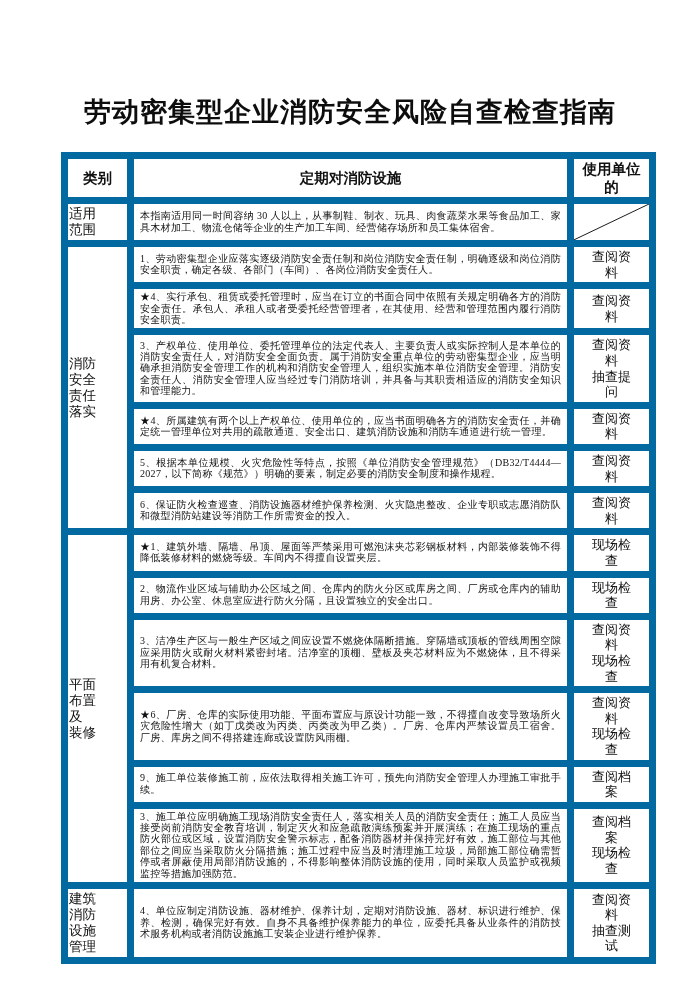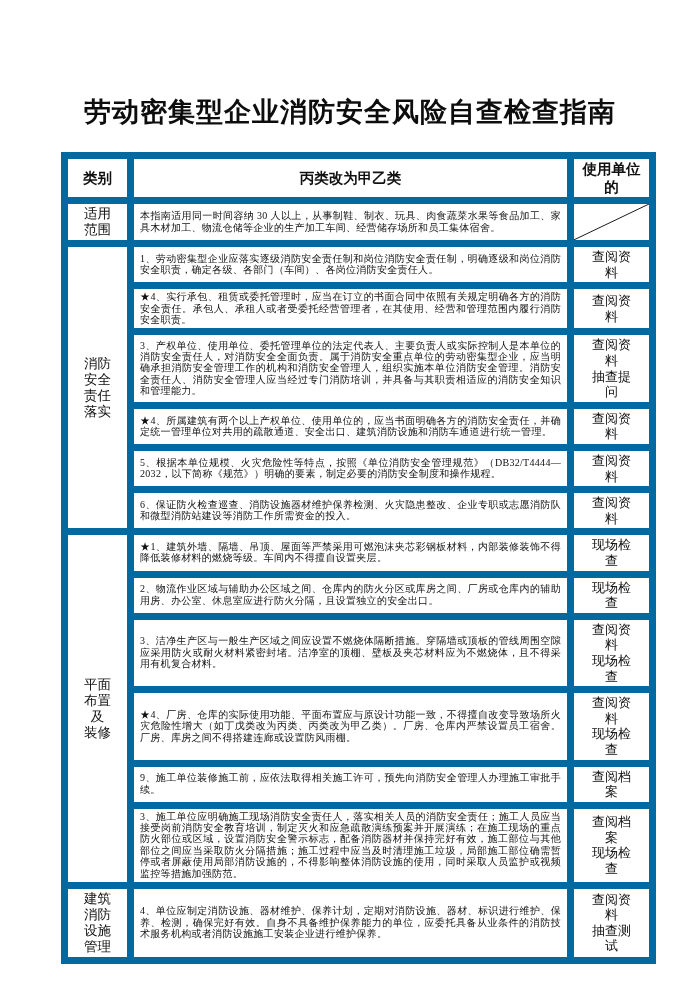--- a/index.html
+++ b/index.html
@@ -45,21 +45,20 @@
     font-weight: bold;
     text-align: center;
     padding: 1px 2px;
     line-height: 1.25;
   }
   .col-cat    { width: 66px; }
   .col-content{ width: 440px; }
   .col-method { width: 82px; }
   td.cat-cell {
     font-size: 13.5px;
-    text-align: center;
     white-space: pre-line;
     line-height: 1.18;
     padding: 2px 1px;
   }
   td.content-cell {
     font-size: 10px;
     text-align: justify;
     text-justify: inter-character;
     line-height: 1.14;
     padding: 2px 6px 3px 6px;
@@ -88,21 +87,21 @@
 
   <table class="guide-table">
     <colgroup>
       <col class="col-cat">
       <col class="col-content">
       <col class="col-method">
     </colgroup>
     <thead>
       <tr>
         <th>类别</th>
-        <th>丙类改为甲乙类</th>
+        <th>定期对消防设施</th>
         <th>使用单位的</th>
       </tr>
     </thead>
     <tbody id="table-body">
         <tr>
           <td class="cat-cell" rowspan="1">适用
 范围</td>
           <td class="content-cell">本指南适用同一时间容纳 30 人以上，从事制鞋、制衣、玩具、肉食蔬菜水果等食品加工、家具木材加工、物流仓储等企业的生产加工车间、经营储存场所和员工集体宿舍。</td>
           <td class="method-cell diagonal"><svg class="diag" viewBox="0 0 100 100" preserveAspectRatio="none">
               <line x1="0" y1="100" x2="100" y2="0" stroke="#1a1a1a" stroke-width="1" vector-effect="non-scaling-stroke"></line>
@@ -123,21 +122,21 @@
         <tr>
           <td class="content-cell">3、产权单位、使用单位、委托管理单位的法定代表人、主要负责人或实际控制人是本单位的消防安全责任人，对消防安全全面负责。属于消防安全重点单位的劳动密集型企业，应当明确承担消防安全管理工作的机构和消防安全管理人，组织实施本单位消防安全管理。消防安全责任人、消防安全管理人应当经过专门消防培训，并具备与其职责相适应的消防安全知识和管理能力。</td>
           <td class="method-cell">查阅资料
 抽查提问</td>
         </tr>
         <tr>
           <td class="content-cell">★4、所属建筑有两个以上产权单位、使用单位的，应当书面明确各方的消防安全责任，并确定统一管理单位对共用的疏散通道、安全出口、建筑消防设施和消防车通道进行统一管理。</td>
           <td class="method-cell">查阅资料</td>
         </tr>
         <tr>
-          <td class="content-cell">5、根据本单位规模、火灾危险性等特点，按照《单位消防安全管理规范》（DB32/T4444—2032，以下简称《规范》）明确的要素，制定必要的消防安全制度和操作规程。</td>
+          <td class="content-cell">5、根据本单位规模、火灾危险性等特点，按照《单位消防安全管理规范》（DB32/T4444—2027，以下简称《规范》）明确的要素，制定必要的消防安全制度和操作规程。</td>
           <td class="method-cell">查阅资料</td>
         </tr>
         <tr>
           <td class="content-cell">6、保证防火检查巡查、消防设施器材维护保养检测、火灾隐患整改、企业专职或志愿消防队和微型消防站建设等消防工作所需资金的投入。</td>
           <td class="method-cell">查阅资料</td>
         </tr>
         <tr>
           <td class="cat-cell" rowspan="6">平面
 布置
 及
@@ -148,21 +147,21 @@
         <tr>
           <td class="content-cell">2、物流作业区域与辅助办公区域之间、仓库内的防火分区或库房之间、厂房或仓库内的辅助用房、办公室、休息室应进行防火分隔，且设置独立的安全出口。</td>
           <td class="method-cell">现场检查</td>
         </tr>
         <tr>
           <td class="content-cell">3、洁净生产区与一般生产区域之间应设置不燃烧体隔断措施。穿隔墙或顶板的管线周围空隙应采用防火或耐火材料紧密封堵。洁净室的顶棚、壁板及夹芯材料应为不燃烧体，且不得采用有机复合材料。</td>
           <td class="method-cell">查阅资料
 现场检查</td>
         </tr>
         <tr>
-          <td class="content-cell">★4、厂房、仓库的实际使用功能、平面布置应与原设计功能一致，不得擅自改变导致场所火灾危险性增大（如丁戊类改为丙类、丙类改为甲乙类）。厂房、仓库内严禁设置员工宿舍。厂房、库房之间不得搭建连廊或设置防风雨棚。</td>
+          <td class="content-cell">★6、厂房、仓库的实际使用功能、平面布置应与原设计功能一致，不得擅自改变导致场所火灾危险性增大（如丁戊类改为丙类、丙类改为甲乙类）。厂房、仓库内严禁设置员工宿舍。厂房、库房之间不得搭建连廊或设置防风雨棚。</td>
           <td class="method-cell">查阅资料
 现场检查</td>
         </tr>
         <tr>
           <td class="content-cell">9、施工单位装修施工前，应依法取得相关施工许可，预先向消防安全管理人办理施工审批手续。</td>
           <td class="method-cell">查阅档案</td>
         </tr>
         <tr>
           <td class="content-cell">3、施工单位应明确施工现场消防安全责任人，落实相关人员的消防安全责任；施工人员应当接受岗前消防安全教育培训，制定灭火和应急疏散演练预案并开展演练；在施工现场的重点防火部位或区域，设置消防安全警示标志，配备消防器材并保持完好有效，施工部位与其他部位之间应当采取防火分隔措施；施工过程中应当及时清理施工垃圾，局部施工部位确需暂停或者屏蔽使用局部消防设施的，不得影响整体消防设施的使用，同时采取人员监护或视频监控等措施加强防范。</td>
           <td class="method-cell">查阅档案

